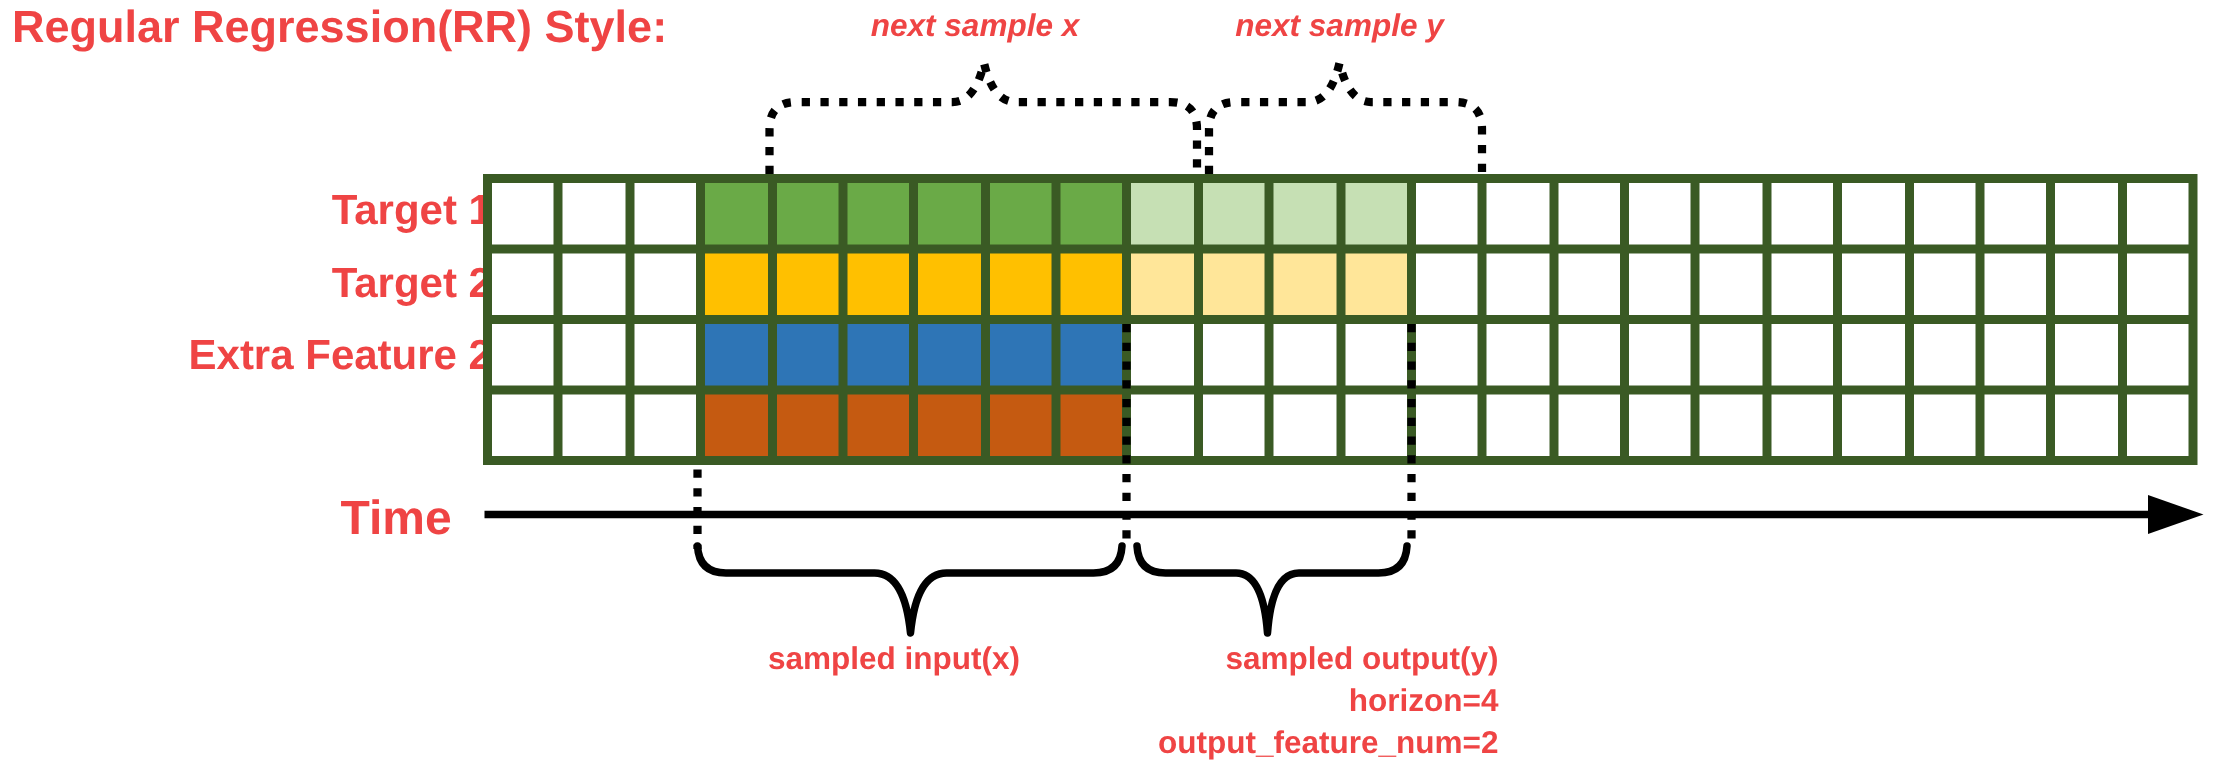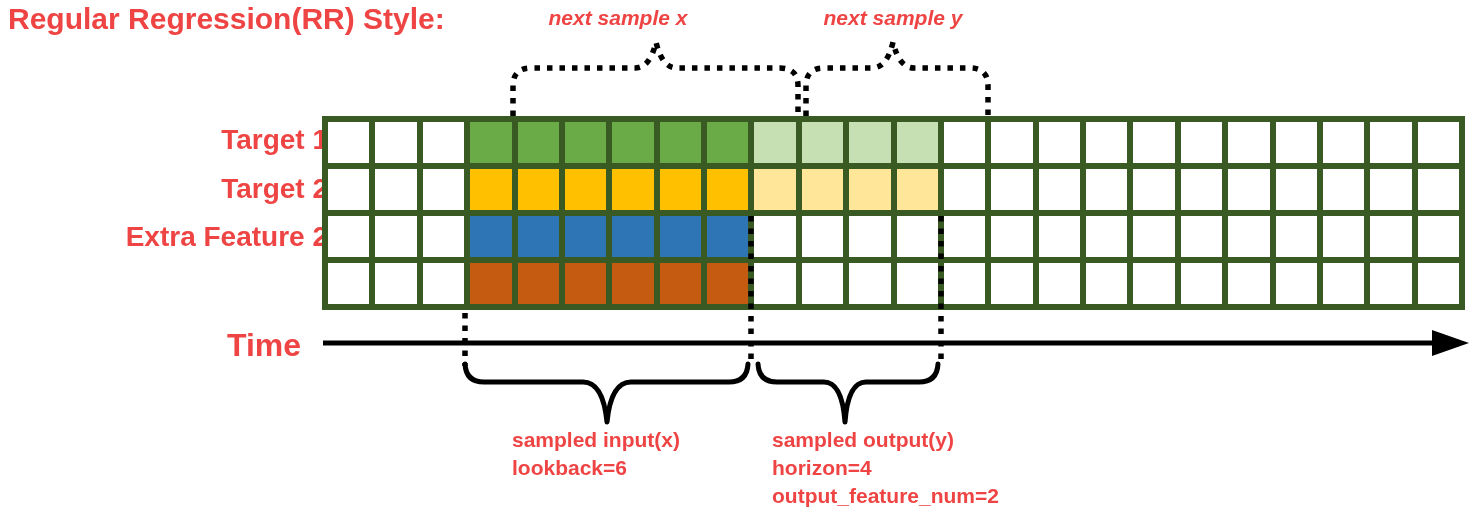--- a/index.html
+++ b/index.html
@@ -23,21 +23,21 @@
   }
   .top-label {
     position: absolute;
     top: 6px;
     transform: translateX(-50%);
     font-size: 21px;
     font-style: italic;
     font-weight: bold;
     white-space: nowrap;
   }
-  .top-label.x { left: 618px; }
+  .top-label.x { left: 650px; }
   .top-label.y { left: 893px; }
   .row-labels {
     position: absolute;
     left: 16px;
     top: 116px;
     width: 312px;
     height: 194px;
     display: grid;
     grid-template-rows: repeat(4, 1fr);
   }
@@ -76,20 +76,21 @@
     font-size: 32px;
     font-weight: bold;
   }
   .note-block {
     position: absolute;
     top: 426px;
     font-size: 21px;
     font-weight: bold;
     line-height: 28px;
     white-space: nowrap;
+    text-align: right;
   }
   .note-block.input { left: 512px; }
   .note-block.output { left: 772px; }
 </style>
 </head>
 <body>
 
 <div class="canvas">
 
   <div class="title">Regular Regression(RR) Style:</div>
@@ -217,21 +218,20 @@
 
     <path d="M 465 364 Q 466 382 484 382 L 583 382 Q 603 382 607 422 Q 611 382 631 382 L 729 382 Q 747 382 748 364" fill="none" stroke="#000000" stroke-width="5" stroke-linecap="round" stroke-linejoin="round"></path>
 
     <path d="M 758 364 Q 759 382 777 382 L 824 382 Q 842 382 845 422 Q 848 382 866 382 L 919 382 Q 937 382 938 364" fill="none" stroke="#000000" stroke-width="5" stroke-linecap="round" stroke-linejoin="round"></path>
   </svg>
 
   <div class="time-label">Time</div>
 
   <div class="note-block input">
     <div>sampled input(x)</div>
-    <div>lookback=6</div>
   </div>
 
   <div class="note-block output">
     <div>sampled output(y)</div>
     <div>horizon=4</div>
     <div>output_feature_num=2</div>
   </div>
 
 </div>
 

